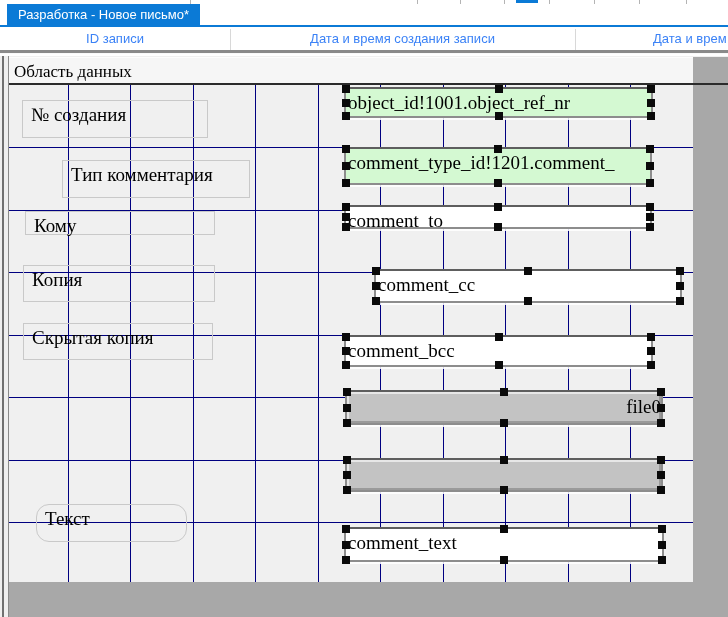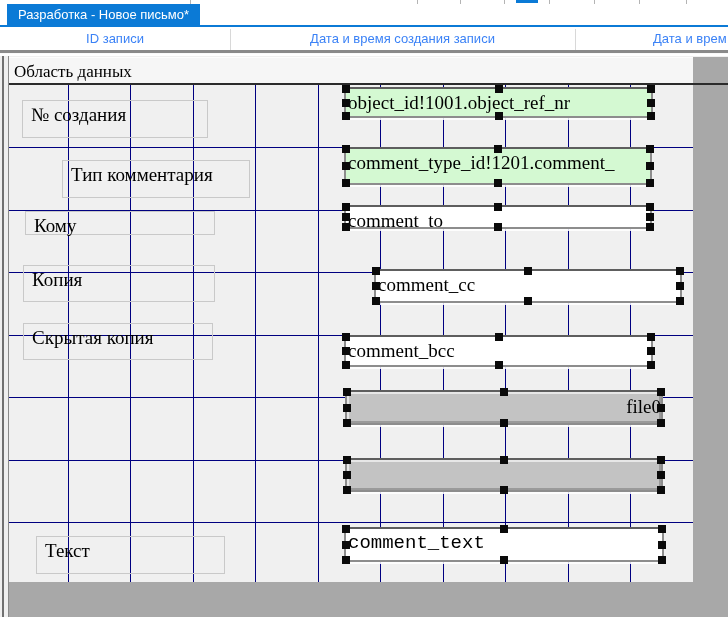--- a/index.html
+++ b/index.html
@@ -101,21 +101,21 @@
     <div class="lbl" style="left:22px;top:44px;width:186px;height:38px;">
       <span>№ создания</span></div>
     <div class="lbl" style="left:25px;top:104px;width:188px;height:38px;margin-left:37px;">
       <span>Тип комментария</span></div>
     <div class="lbl" style="left:25px;top:155px;width:190px;height:24px;">
       <span>Кому</span></div>
     <div class="lbl" style="left:23px;top:209px;width:192px;height:37px;">
       <span>Копия</span></div>
     <div class="lbl" style="left:23px;top:267px;width:190px;height:37px;">
       <span>Скрытая копия</span></div>
-    <div class="lbl" style="left:36px;top:480px;width:189px;height:38px;">
+    <div class="lbl" style="left:36px;top:448px;width:151px;height:38px;border-radius:13px;">
       <span>Текст</span></div>
 
     <div class="field green" style="left:344px;top:31px;width:309px;height:31px;">
       <span class="txt">object_id!1001.object_ref_nr</span>
         <div class="handle" style="left: calc(0% - 4px); top: calc(0% - 4px);"></div>
         <div class="handle" style="left: calc(50% - 4px); top: calc(0% - 4px);"></div>
         <div class="handle" style="left: calc(100% - 4px); top: calc(0% - 4px);"></div>
         <div class="handle" style="left: calc(0% - 4px); top: calc(50% - 4px);"></div>
         <div class="handle" style="left: calc(100% - 4px); top: calc(50% - 4px);"></div>
         <div class="handle" style="left: calc(0% - 4px); top: calc(100% - 4px);"></div>
@@ -180,21 +180,21 @@
     <div class="field gray" style="left:345px;top:402px;width:318px;height:34px;">
         <div class="handle" style="left: calc(0% - 4px); top: calc(0% - 4px);"></div>
         <div class="handle" style="left: calc(50% - 4px); top: calc(0% - 4px);"></div>
         <div class="handle" style="left: calc(100% - 4px); top: calc(0% - 4px);"></div>
         <div class="handle" style="left: calc(0% - 4px); top: calc(50% - 4px);"></div>
         <div class="handle" style="left: calc(100% - 4px); top: calc(50% - 4px);"></div>
         <div class="handle" style="left: calc(0% - 4px); top: calc(100% - 4px);"></div>
         <div class="handle" style="left: calc(50% - 4px); top: calc(100% - 4px);"></div>
         <div class="handle" style="left: calc(100% - 4px); top: calc(100% - 4px);"></div>
       </div>
-    <div class="field white" style="left:344px;top:471px;width:320px;height:35px;font-family:Liberation Mono, monospace;">
+    <div class="field white" style="left:344px;top:471px;width:320px;height:35px;">
       <span class="txt">comment_text</span>
         <div class="handle" style="left: calc(0% - 4px); top: calc(0% - 4px);"></div>
         <div class="handle" style="left: calc(50% - 4px); top: calc(0% - 4px);"></div>
         <div class="handle" style="left: calc(100% - 4px); top: calc(0% - 4px);"></div>
         <div class="handle" style="left: calc(0% - 4px); top: calc(50% - 4px);"></div>
         <div class="handle" style="left: calc(100% - 4px); top: calc(50% - 4px);"></div>
         <div class="handle" style="left: calc(0% - 4px); top: calc(100% - 4px);"></div>
         <div class="handle" style="left: calc(50% - 4px); top: calc(100% - 4px);"></div>
         <div class="handle" style="left: calc(100% - 4px); top: calc(100% - 4px);"></div>
       </div>

